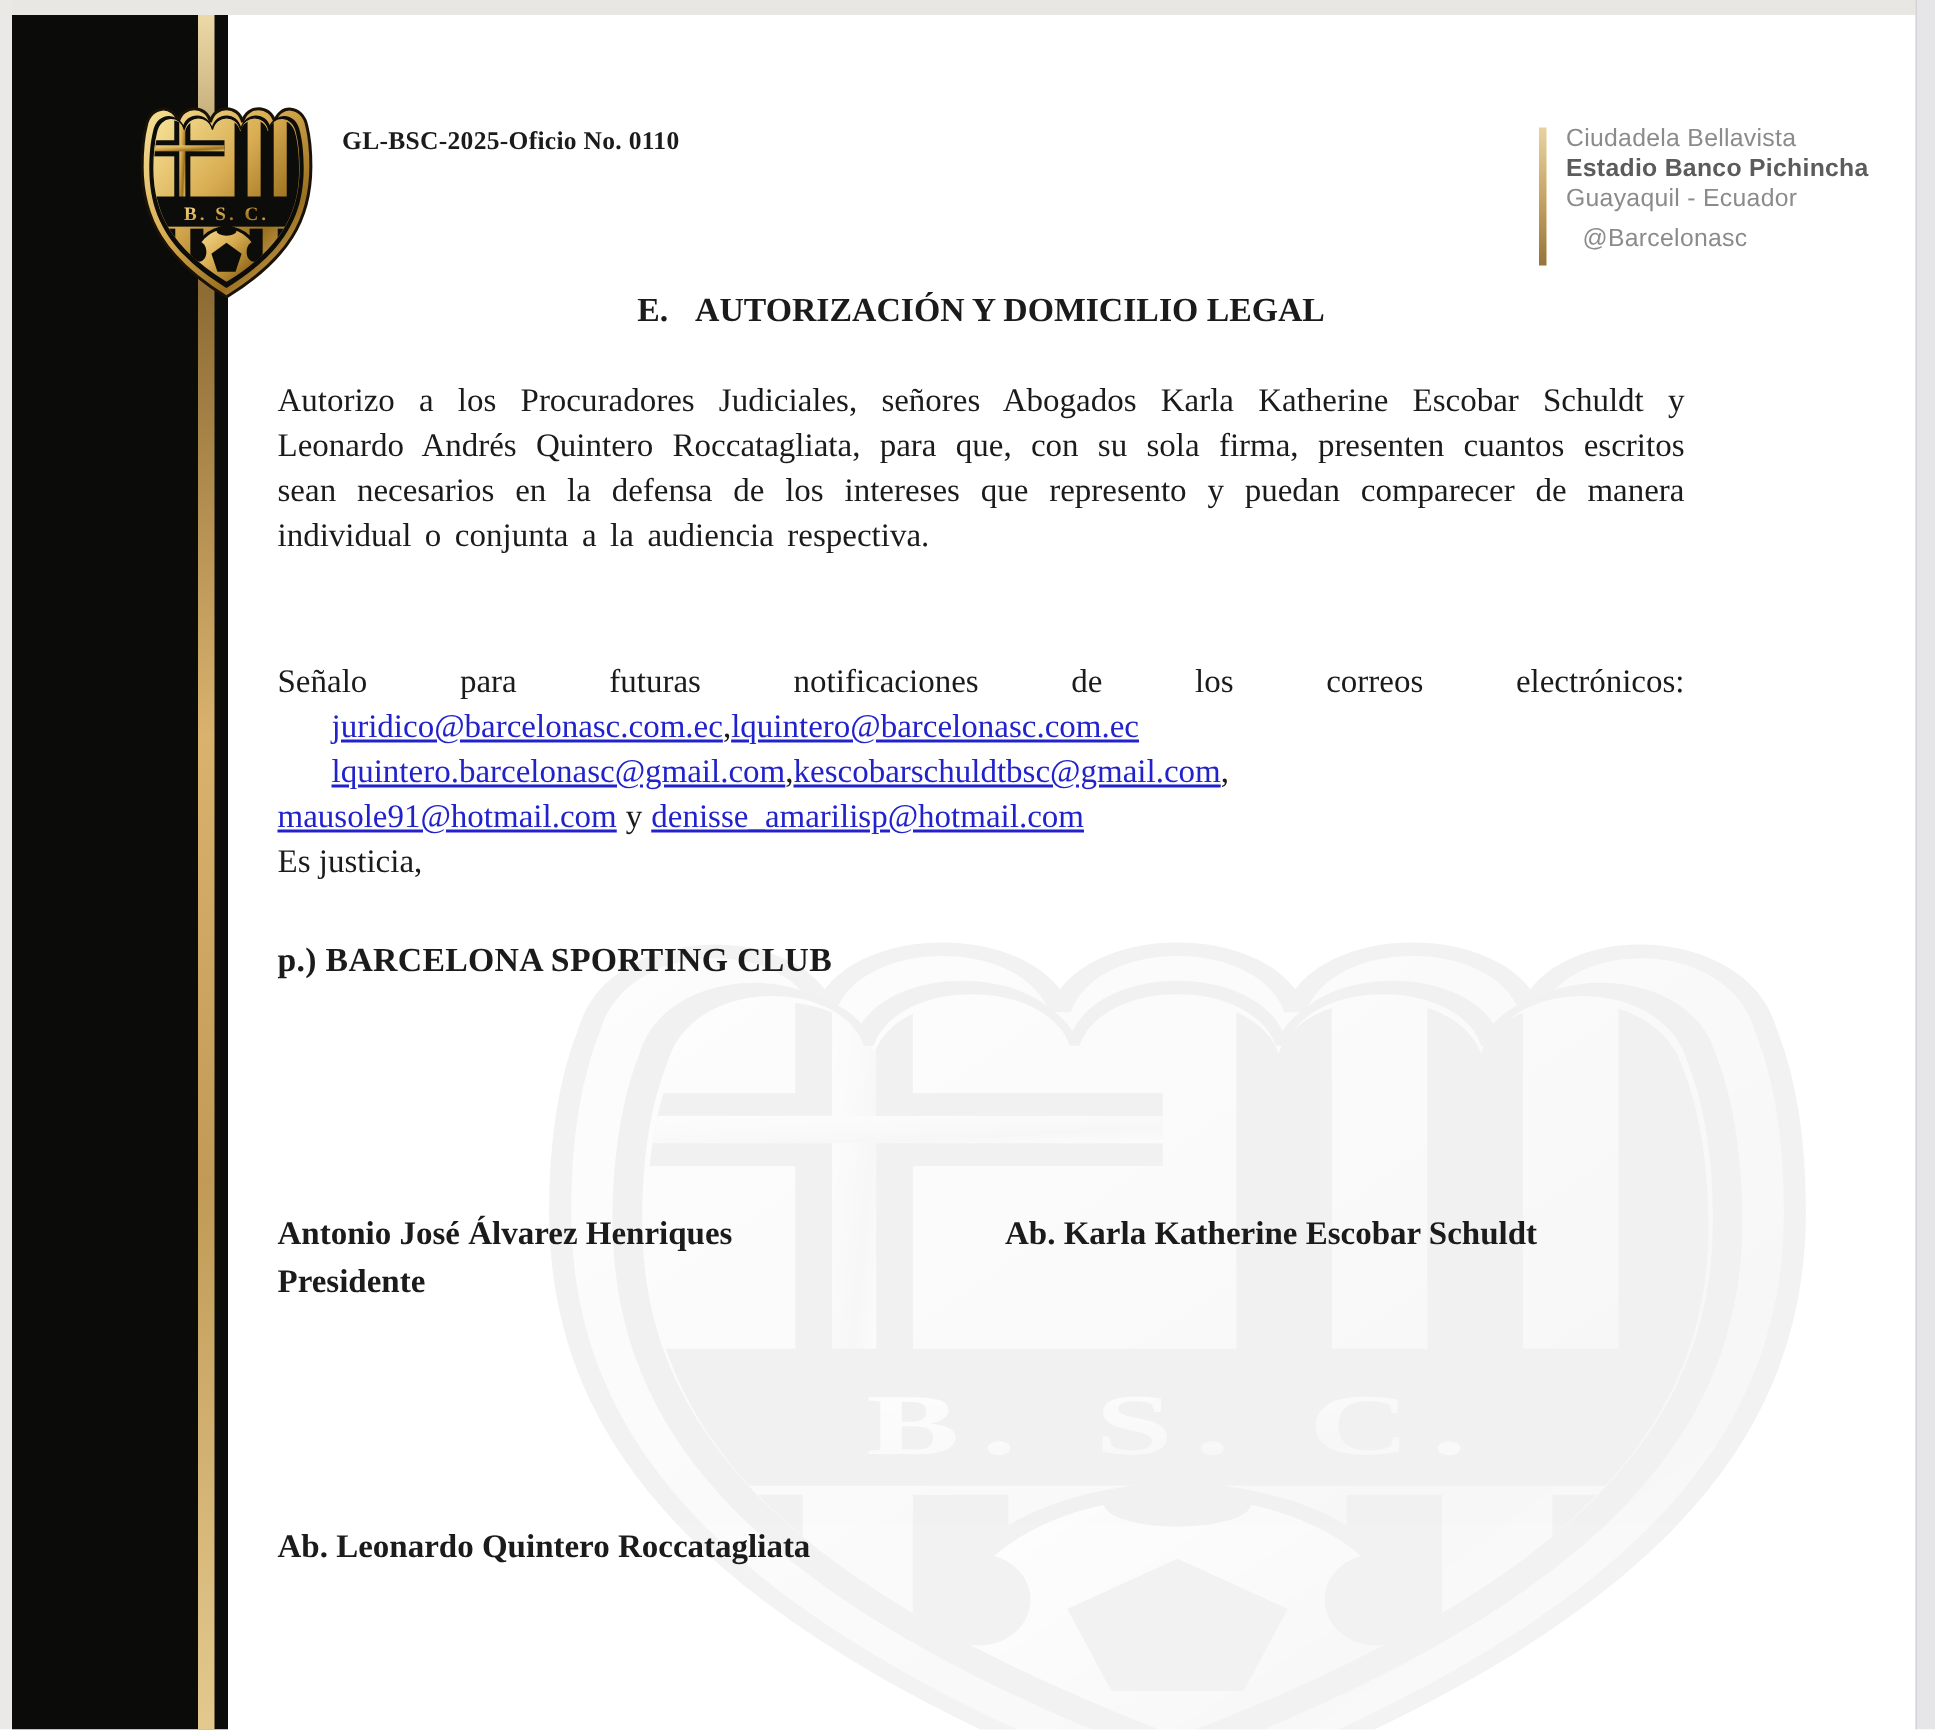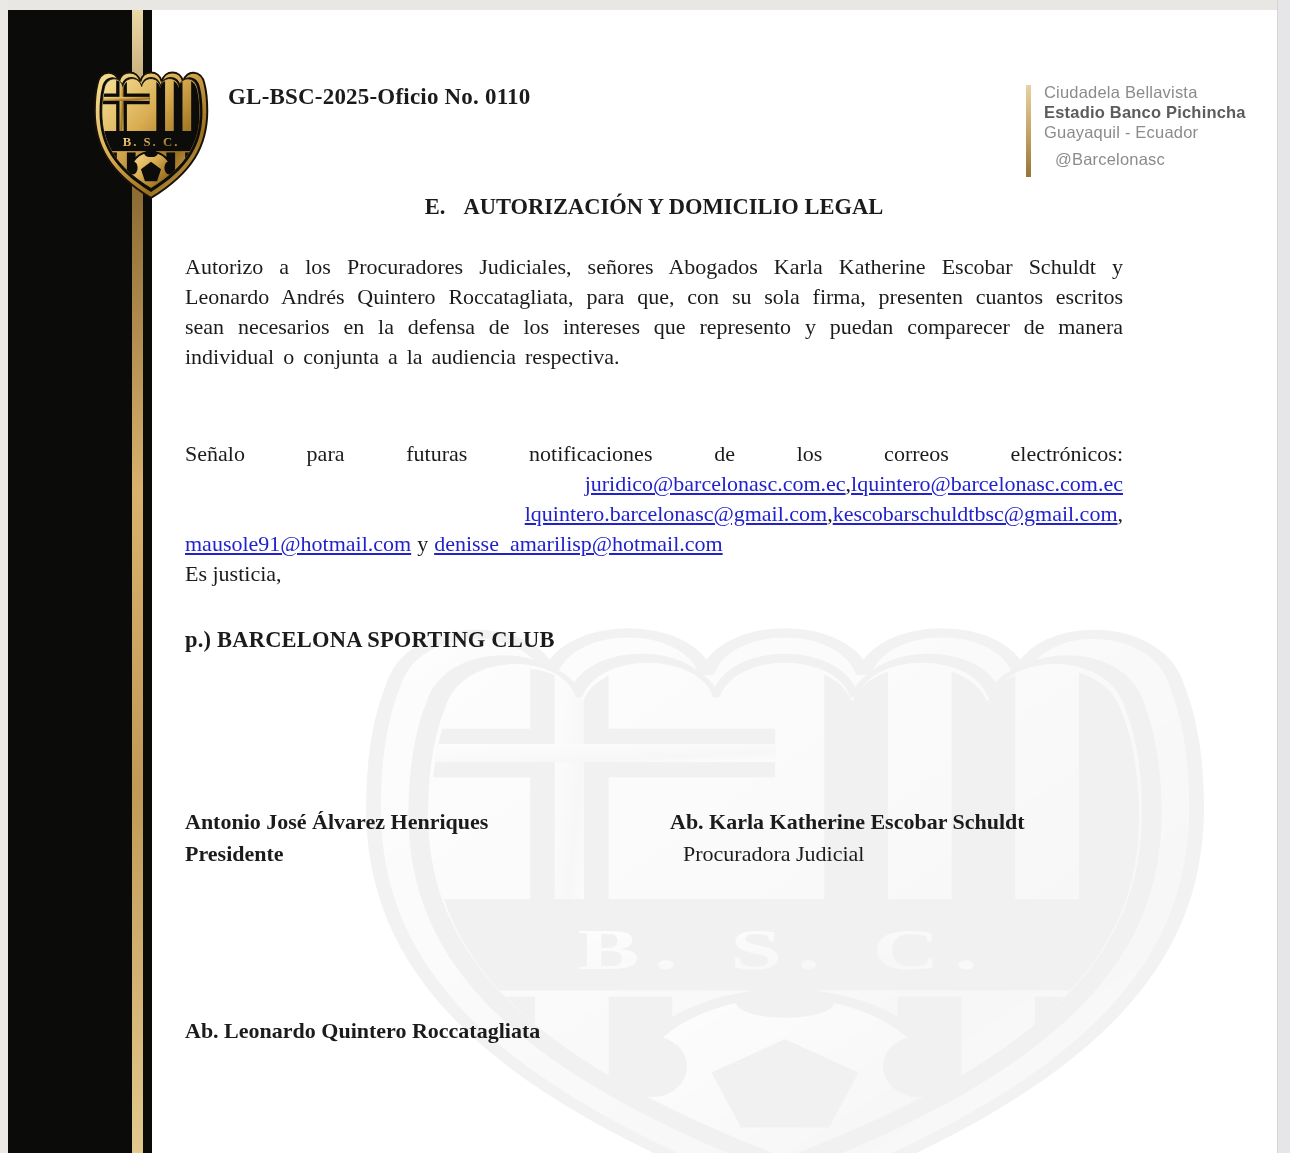--- a/index.html
+++ b/index.html
@@ -22,39 +22,39 @@
     position: absolute; left: 124px; top: 0; width: 11px; height: 100%;
     background: linear-gradient(180deg,#ecd9a8 0%,#8d6c34 16%,#d9b26e 42%,#c09a56 68%,#e3c98e 100%);
   }
 
   
   .watermark { position: absolute; left: 295px; top: 540px; width: 980px; height: 700px; opacity: 0.05; filter: grayscale(100%); z-index: 0; pointer-events: none; }
 
   
   .logo { position: absolute; left: 84px; top: 52px; width: 134px; height: 154px; z-index: 4; }
 
-  .ref { position: absolute; left: 228px; top: 84px; font-size: 23px; font-weight: bold; letter-spacing: 0.2px; z-index: 2; }
+  .ref { position: absolute; left: 228px; top: 84px; font-size: 17px; font-weight: bold; letter-spacing: 0.2px; z-index: 2; }
 
   
   .address { position: absolute; left: 1026px; top: 82px; display: flex; z-index: 2; font-family: "Liberation Sans", sans-serif; }
   .addr-accent { width: 5px; height: 92px; margin-top: 3px; background: linear-gradient(180deg,#e7d3a0 0%,#c3a061 55%,#96743a 100%); }
   .addr-lines { margin-left: 13px; }
   .addr-line { font-size: 16.5px; line-height: 20px; color: #8b8b8b; letter-spacing: 0.2px; }
   .addr-bold { font-weight: bold; color: #5c5c5c; }
   .addr-handle { font-size: 16.5px; line-height: 20px; color: #8b8b8b; margin-top: 7px; letter-spacing: 0.2px; margin-left: 11px; }
 
   .title { position: absolute; left: 185px; top: 194px; width: 938px; text-align: center; font-size: 22.5px; font-weight: bold; z-index: 2; }
   .title-text { margin-left: 18px; }
 
   .para1 { position: absolute; left: 185px; top: 252px; width: 938px; text-align: justify; font-size: 22px; line-height: 30px; word-spacing: 3.5px; z-index: 2; }
 
   .emails { position: absolute; left: 185px; top: 439px; width: 938px; font-size: 22px; line-height: 30px; z-index: 2; }
   .intro { text-align: justify; text-align-last: justify; }
   .email-line { display: block; }
-  .line-split { display: flex; justify-content: flex-end; }
+  .line-split { display: flex; justify-content: flex-start; margin-left: 36px; }
   a.email { color: #2222cc; text-decoration: underline; cursor: pointer; }
   .sep { color: #1b1b1b; }
   .sep-y { margin: 0 6px; }
 
   .closing { position: absolute; left: 185px; top: 561px; font-size: 22px; z-index: 2; }
   .org { position: absolute; left: 185px; top: 627px; font-size: 22.5px; font-weight: bold; letter-spacing: 0.2px; z-index: 2; }
 
   .sig { position: absolute; z-index: 2; font-size: 22px; line-height: 32px; }
   .sig-name { font-weight: bold; }
   .sig-left { left: 185px; top: 806px; }
@@ -166,17 +166,16 @@
 
 <div class="closing">Es justicia,</div>
 <div class="org">p.) BARCELONA SPORTING CLUB</div>
 
 <div class="sig sig-left">
   <div class="sig-name">Antonio José Álvarez Henriques</div>
   <div class="sig-role">Presidente</div>
 </div>
 <div class="sig sig-right">
   <div class="sig-name">Ab. Karla Katherine Escobar Schuldt</div>
-  <div class="sig-role">Procuradora Judicial</div>
 </div>
 <div class="sig sig-bottom">
   <div class="sig-name">Ab. Leonardo Quintero Roccatagliata</div>
 </div>
 
 </body></html>

